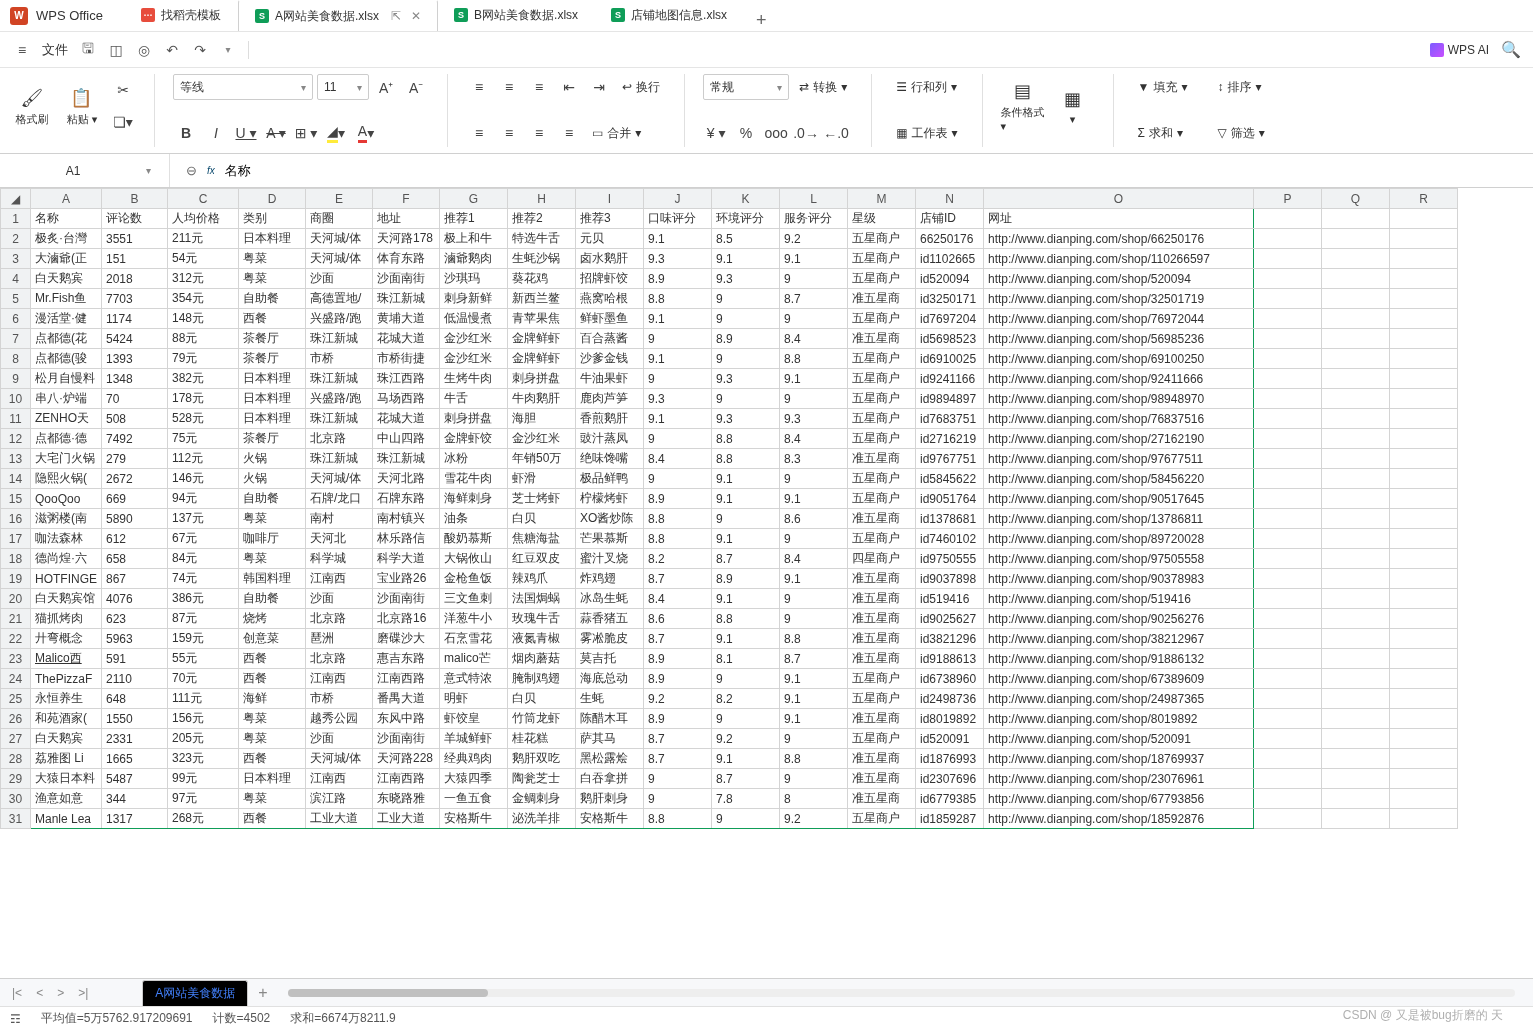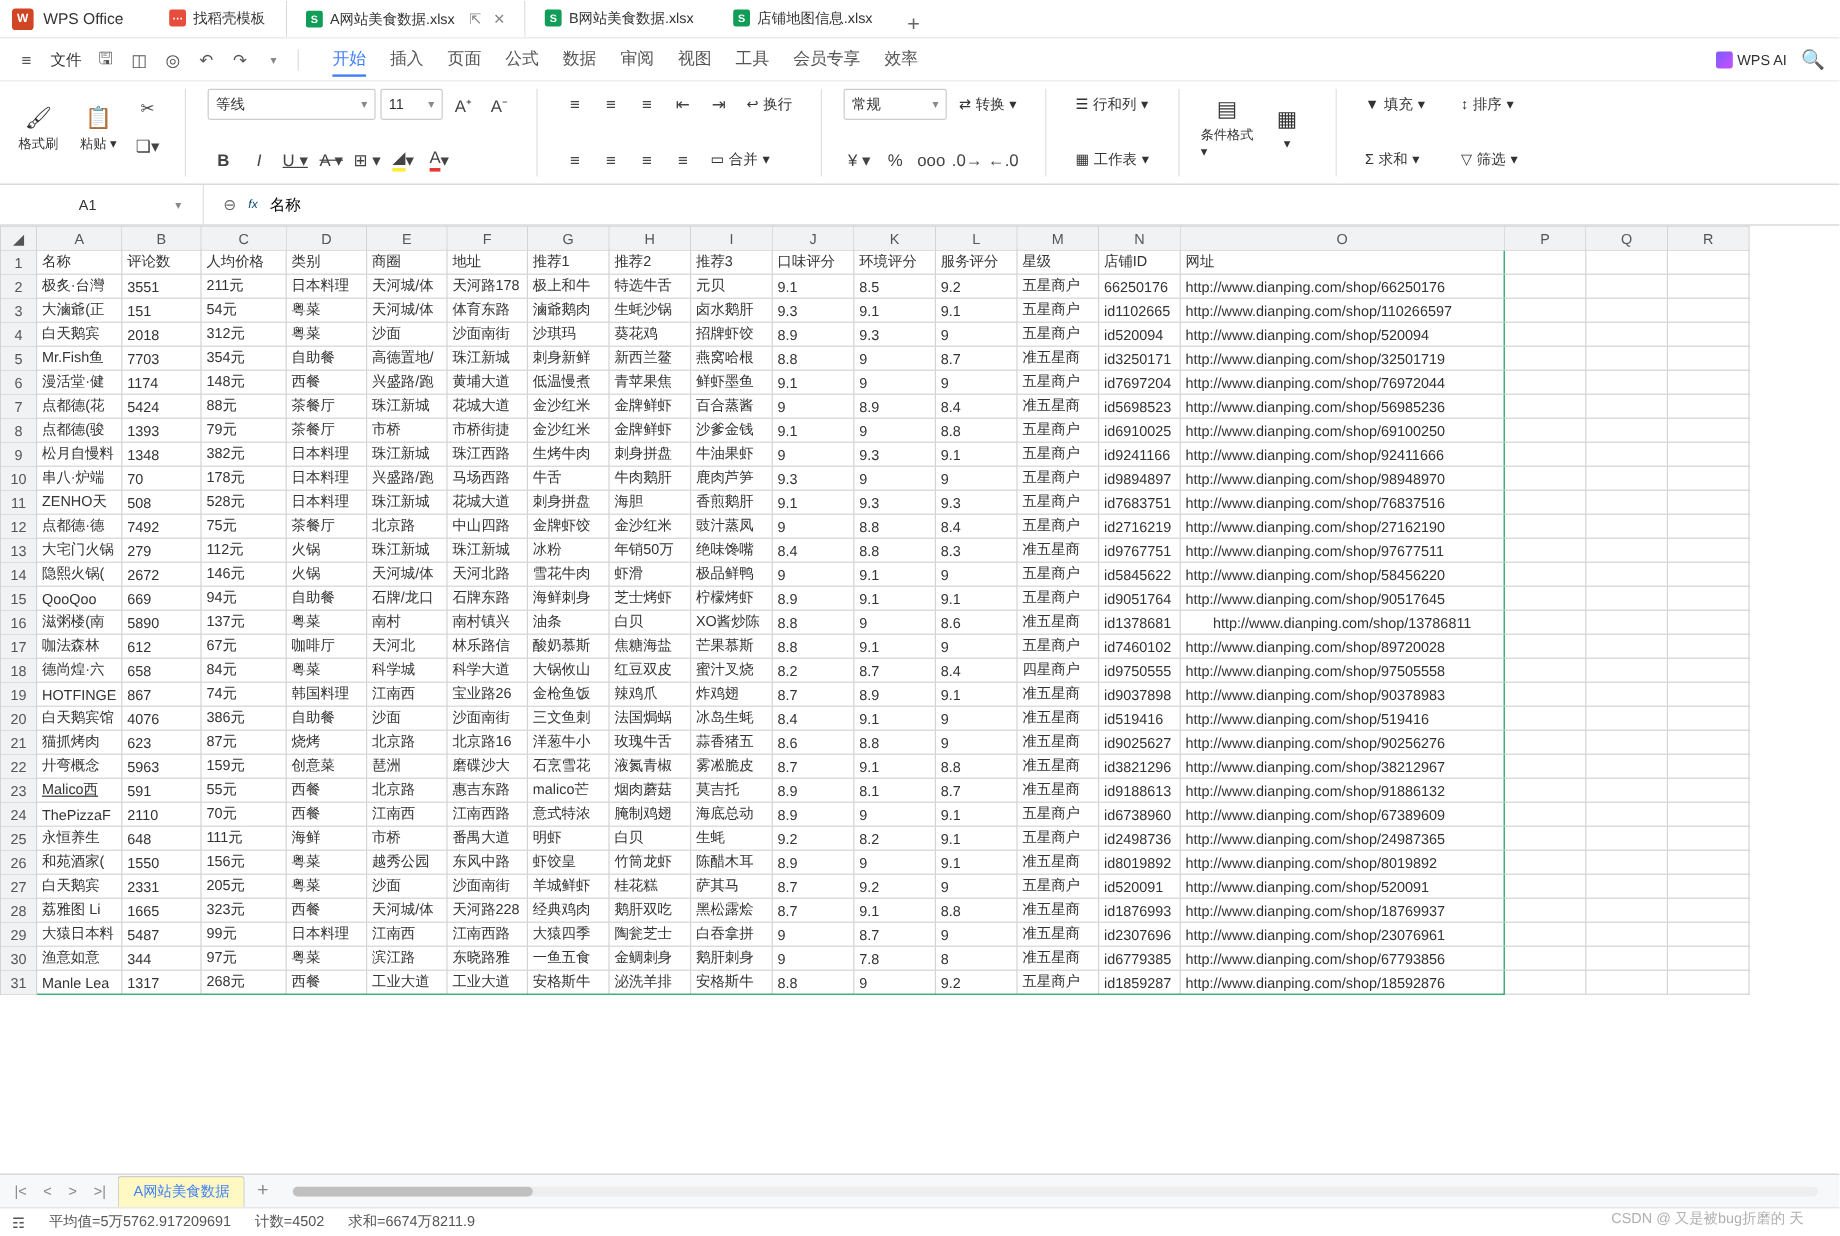--- a/index.html
+++ b/index.html
@@ -49,21 +49,21 @@
     .sheet-table thead th { background:#f0f2f3; text-align:center; color:#555; position:sticky; top:0; }
     .sheet-table .rowhdr { background:#f0f2f3; text-align:center; color:#555; width:30px; position:sticky; left:0; }
     .sheet-table .corner { background:#f0f2f3; width:30px; }
     .col-name{width:67px;} .col-rev{width:66px;} .col-price{width:71px;} .col-cat{width:67px;} .col-area{width:67px;} .col-addr{width:67px;}
     .col-rec1{width:68px;} .col-rec2{width:68px;} .col-rec3{width:68px;} .col-taste{width:68px;} .col-env{width:68px;} .col-svc{width:68px;}
     .col-star{width:68px;} .col-id{width:68px;} .col-url{width:270px;} .col-ext{width:68px;}
     .num { text-align:right; }
     .sheet-tabs-bar { height:28px; display:flex; align-items:center; border-top:1px solid #d0d0d0; background:#f7f8fa; padding:0 8px; gap:6px; }
     .nav-arr { color:#888; font-size:12px; cursor:pointer; padding:0 4px; }
     .sheet-tab { padding:4px 12px; font-size:12px; cursor:pointer; border-radius:3px 3px 0 0; }
-    .sheet-tab.active { background:#fef9c3; color:#417ff9; font-weight:500; border:1px solid #ccc; border-bottom:none; }
+    .sheet-tab.active { background:#000000; color:#417ff9; font-weight:500; border:1px solid #ccc; border-bottom:none;margin-left:44px; }
     .hscroll { flex:1; height:8px; background:#eee; border-radius:4px; margin:0 10px; position:relative; }
     .hscroll-thumb { position:absolute; left:0; top:0; height:8px; width:200px; background:#c0c0c0; border-radius:4px; }
     .status-bar { height:24px; display:flex; align-items:center; padding:0 10px; font-size:12px; color:#555; gap:20px; border-top:1px solid #e0e0e0; }
     .watermark { position:absolute; right:30px; bottom:6px; font-size:12px; color:#b0b0b0; }
     .row-1 td:not(.rowhdr), .row-1 th { background:#fff; }
   </style>
 </head>
 <body>
 
 <div class="title-bar">
@@ -97,32 +97,20 @@
 <div class="menu-bar">
   <div class="menu-ico">≡</div>
   <span style="font-size:13px;margin:0 4px;">文件</span>
   <div class="menu-ico">🖫</div>
   <div class="menu-ico">◫</div>
   <div class="menu-ico">◎</div>
   <div class="menu-ico">↶</div>
   <div class="menu-ico">↷</div>
   <div class="menu-ico" style="font-size:10px;color:#888">▾</div>
   <div class="menu-sep"></div>
-  <div class="menu-tabs">
-    <div class="menu-tab active">开始</div>
-    <div class="menu-tab">插入</div>
-    <div class="menu-tab">页面</div>
-    <div class="menu-tab">公式</div>
-    <div class="menu-tab">数据</div>
-    <div class="menu-tab">审阅</div>
-    <div class="menu-tab">视图</div>
-    <div class="menu-tab">工具</div>
-    <div class="menu-tab">会员专享</div>
-    <div class="menu-tab">效率</div>
-  </div>
   <div class="menu-right">
     <div class="ai-badge">
         <span class="ai-ico"></span>
         <span>WPS AI</span>
       </div>
     <div class="menu-ico" style="font-size:16px">🔍</div>
   </div>
 </div>
 
 <div class="ribbon">
@@ -593,21 +581,21 @@
           <td class="col-area">南村</td>
           <td class="col-addr">南村镇兴</td>
           <td class="col-rec1">油条</td>
           <td class="col-rec2">白贝</td>
           <td class="col-rec3">XO酱炒陈</td>
           <td class="col-taste num">8.8</td>
           <td class="col-env num">9</td>
           <td class="col-svc num">8.6</td>
           <td class="col-star">准五星商</td>
           <td class="col-id">id1378681</td>
-          <td class="col-url" style="border-right: 1.5px solid rgb(15, 157, 88); text-align: center;">http://www.dianping.com/shop/13786811</td>
+          <td class="col-url" style="border-right: 1.5px solid rgb(15, 157, 88);">http://www.dianping.com/shop/13786811</td>
           <td class="col-ext"></td>
           <td class="col-ext"></td>
           <td class="col-ext"></td>
         </tr>
         <tr>
           <td class="rowhdr">17</td>
           <td class="col-name" style="border-left: 1.5px solid rgb(15, 157, 88);">咖法森林</td>
           <td class="col-rev num">612</td>
           <td class="col-price">67元</td>
           <td class="col-cat">咖啡厅</td>

